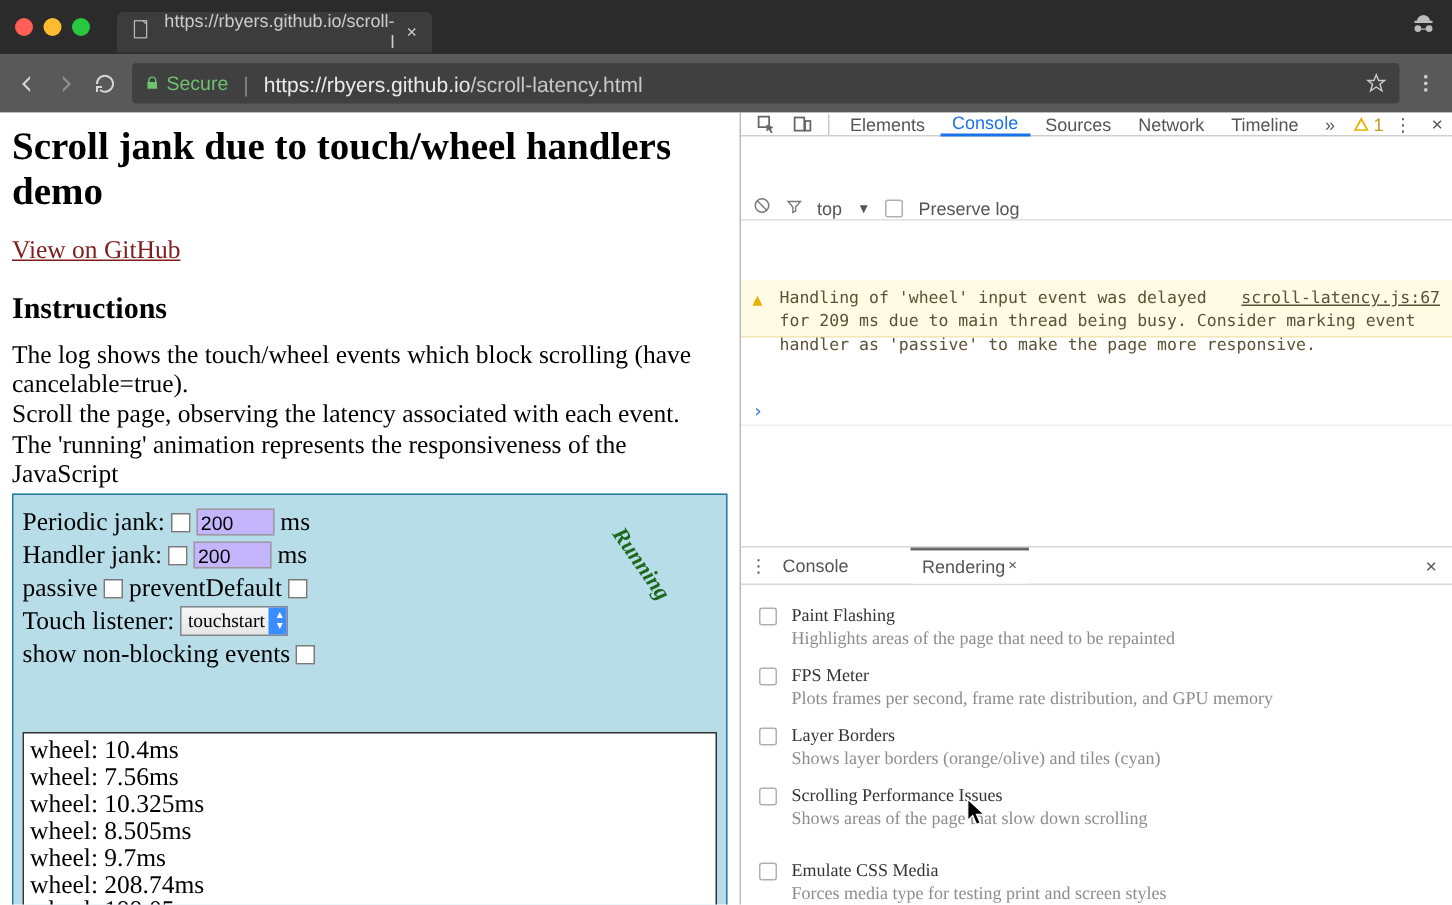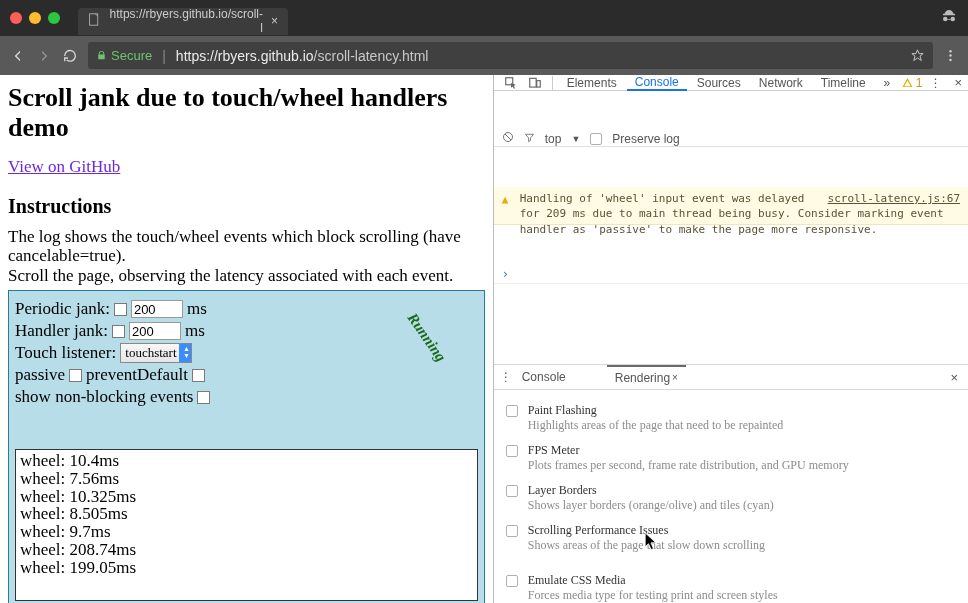--- a/index.html
+++ b/index.html
@@ -30,28 +30,28 @@
   .star svg, .menu-dots svg { width: 15px; height: 15px; display: block; fill: #ccc; }
 
   
   .viewport { display: flex; position: absolute; top: 75px; left: 0; right: 0; bottom: 0; }
   .page-pane { width: 500px; overflow: hidden; background: #fff; }
   .devtools-pane { flex: 1; background: #fff; display: flex; flex-direction: column; border-left: 1px solid #bbb; gap: 40px; }
 
   
   .page { padding: 8px; font-family: "Times New Roman", Times, serif; color: #000; }
   .page h1 { font-size: 26px; font-weight: bold; margin: 0 0 14px 0; }
-  .page a.gh { color: #6d28d9; text-decoration: underline; font-size: 17px; }
+  .page a.gh { color: #7f1d1d; text-decoration: underline; font-size: 17px; }
   .page h2 { font-size: 20px; font-weight: bold; margin: 18px 0 10px 0; }
   .page p { font-size: 17px; margin: 0 0 2px 0; line-height: 1.1; }
 
   .demo-box { margin-top: 4px; border: 1px solid #2a7a9a; background: #b7dde9; padding: 6px 6px 8px 6px; position: relative; font-family: "Times New Roman", Times, serif; font-size: 17px; }
   .demo-row { display: flex; align-items: center; gap: 4px; margin: 2px 0; }
   .chk { width: 13px; height: 13px; border: 1px solid #7a7a7a; background: #fff; display: inline-block; vertical-align: middle; }
-  .num-input { width: 52px; height: 18px; font-size: 13px; border: 1px solid #999; padding: 0 2px; background: #ffffff; }
+  .num-input { width: 52px; height: 18px; font-size: 13px; border: 1px solid #999; padding: 0 2px; background: #c4b5fd; }
   .sel { border: 1px solid #888; background: linear-gradient(#f7f7f7,#e6e6e6); font-size: 13px; padding: 1px 14px 1px 4px; position: relative; }
   .sel::after { content: ""; position: absolute; right: 0; top: 0; bottom: 0; width: 12px; background: #3b8cff; }
   .sel .arrows { position: absolute; right: 2px; top: 1px; font-size: 8px; line-height: 7px; color: #fff; z-index: 2; }
 
   .running { position: absolute; top: 38px; right: 30px; transform: rotate(55deg); color: #1a6a1a; font-style: italic; font-weight: bold; font-size: 15px; }
 
   .log-box { margin-top: 42px; border: 1px solid #333; background: #fff; height: 152px; overflow: hidden; padding: 0 4px; font-size: 17px; line-height: 1.05; }
   .log-box .hidden-top { margin-top: -16px; }
 
   
@@ -166,46 +166,47 @@
 
 <div class="viewport">
 
   <div class="page-pane">
     <div class="page">
       <h1>Scroll jank due to touch/wheel handlers demo</h1>
       <a href="#" class="gh">View on GitHub</a>
       <h2>Instructions</h2>
       <p>The log shows the touch/wheel events which block scrolling (have cancelable=true).</p>
       <p>Scroll the page, observing the latency associated with each event.</p>
+      <p>The 'running' animation represents the responsiveness of the JavaScript</p>
 
       <div class="demo-box">
         <div class="demo-row">
           <span>Periodic jank:</span>
           <span class="chk"></span>
           <input class="num-input" value="200" style="">
           <span>ms</span>
         </div>
         <div class="demo-row">
           <span>Handler jank:</span>
           <span class="chk"></span>
           <input class="num-input" value="200" style="">
           <span>ms</span>
+        </div>
+        <div class="demo-row">
+          <span>passive</span>
+          <span class="chk"></span>
+          <span>preventDefault</span>
+          <span class="chk"></span>
         </div>
         <div class="demo-row">
           <span>Touch listener:</span>
           <span class="sel">
             <span>touchstart</span>
             <span class="arrows">▴<br>▾</span>
           </span>
-        </div>
-        <div class="demo-row">
-          <span>passive</span>
-          <span class="chk"></span>
-          <span>preventDefault</span>
-          <span class="chk"></span>
         </div>
         <div class="demo-row">
           <span>show non-blocking events</span>
           <span class="chk"></span>
         </div>
 
         <div class="running">Running</div>
 
         <div class="log-box">
           <div class="hidden-top">wheel: 0.000ms</div>

